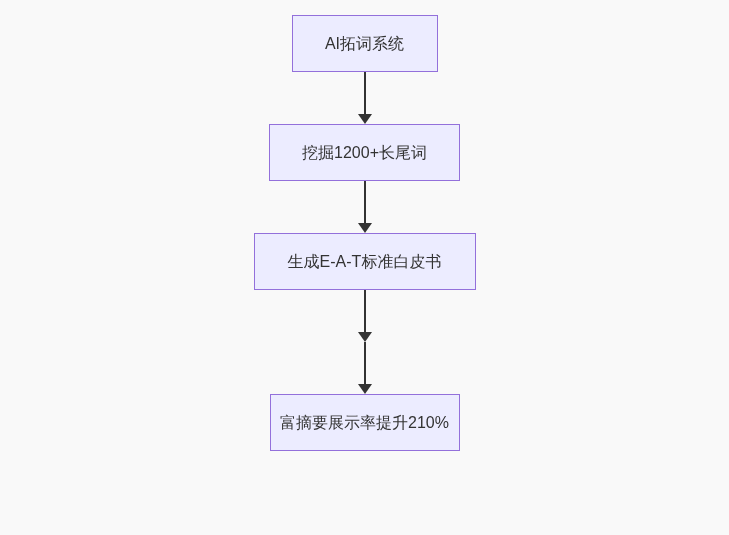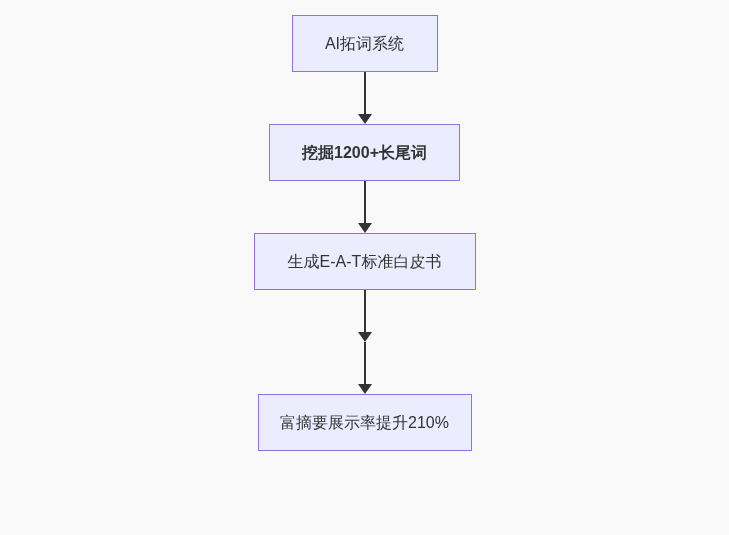--- a/index.html
+++ b/index.html
@@ -31,24 +31,24 @@
     display: flex;
     align-items: center;
     justify-content: center;
     color: #333333;
     font-size: 16px;
     line-height: 1;
     white-space: nowrap;
     flex: 0 0 auto;
   }
   .n1 { width: 146px; }
-  .n2 { width: 191px; font-weight: bold; }
+  .n2 { width: 191px; }
   .n3 { width: 222px; }
   .n4 { width: 215px; }
-  .n5 { width: 214px; }
+  .n5 { width: 190px; }
   .edge {
     height: 52px;
     width: 14px;
     display: flex;
     flex-direction: column;
     align-items: center;
     flex: 0 0 auto;
   }
   .edge-line {
     width: 2px;

